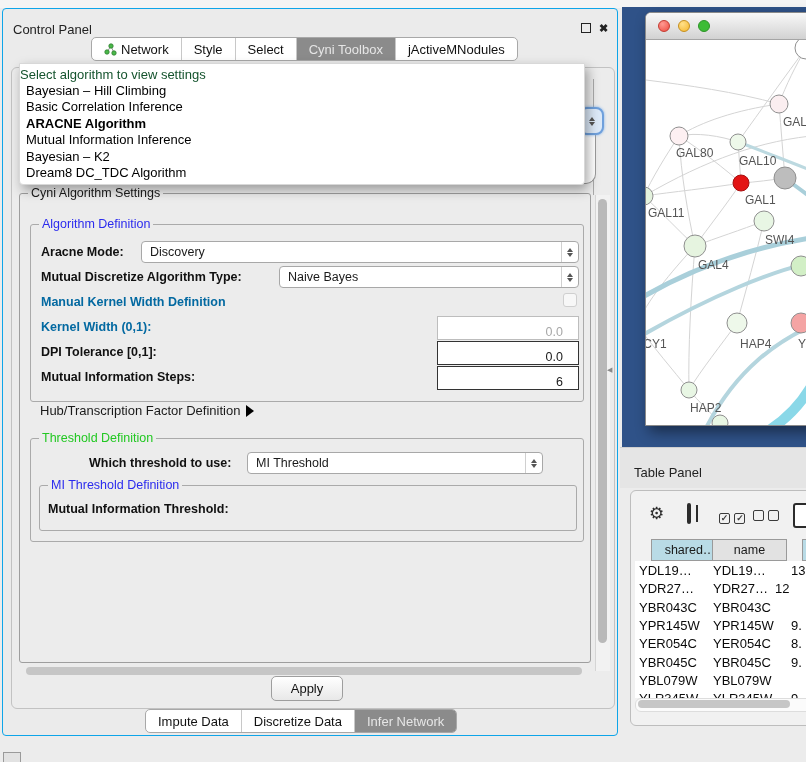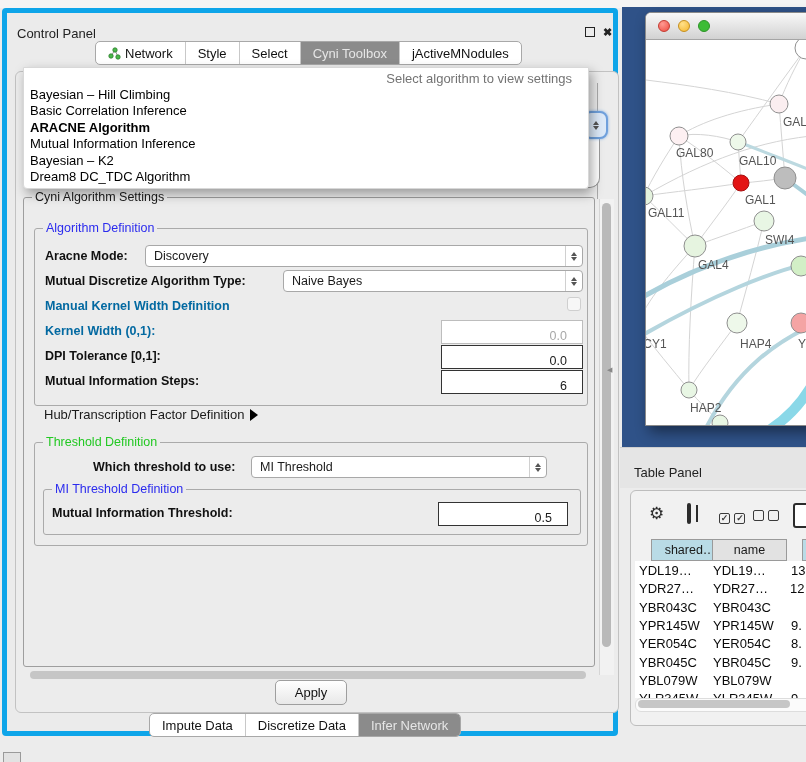--- a/index.html
+++ b/index.html
@@ -2,36 +2,36 @@
 <html><head>
 <meta charset="utf-8">
 <style>
   html,body{margin:0;padding:0;}
   body{width:806px;height:762px;position:relative;overflow:hidden;
        background:#ececec;font-family:"Liberation Sans",sans-serif;
        -webkit-font-smoothing:antialiased;color:#1a1a1a;}
   .abs{position:absolute;}
   
   .cpanel{left:2px;top:8px;width:616px;height:728px;background:#ebebeb;
-          border:5px solid #0ea5e9;border-radius:4px;box-sizing:border-box;}
+          border:1px solid #0ea5e9;border-radius:4px;box-sizing:border-box;}
   .cpanel-title{left:10px;top:13px;font-size:13px;color:#222;}
   .win-icn{top:14px;font-size:11px;color:#222;line-height:11px;}
   .float-box{width:8px;height:8px;border:1.5px solid #222;display:inline-block;}
   
   .tabstrip{display:flex;align-items:stretch;background:#fff;border:1px solid #a8a8a8;
             border-radius:5px;overflow:hidden;height:22px;font-size:13px;}
   .tab{display:flex;align-items:center;padding:0 12px;color:#111;cursor:default;white-space:nowrap;}
   .tab.sel{background:#8b8b8b;color:#e6e6e6;}
   .tab + .tab{border-left:1px solid #c8c8c8;}
   .content{left:8px;top:58px;width:604px;height:642px;background:#ececec;
            border:1px solid #c2c2c2;border-radius:6px;box-sizing:border-box;}
   
   .dd{left:16px;top:54px;width:564px;background:#fff;border:1px solid #d8d8d8;
       box-shadow:3px 5px 12px rgba(0,0,0,.35);border-radius:0 0 4px 4px;padding-bottom:3px;z-index:50;}
-  .dd-ph{color:#737373;font-size:13px;text-align:right;padding:3px 16px 1px 0;}
+  .dd-ph{color:#14532d;font-size:13px;text-align:left;padding:3px 0 1px 0;}
   .dd-item{font-size:13px;padding:0 6px;height:16.4px;line-height:16.4px;color:#000;}
   .dd-item.dd-sel{font-weight:bold;}
   
   .frag-vline{left:590px;top:70px;width:1px;height:116px;background:#aaa;z-index:10;}
   .blue-cap{left:576px;top:98px;width:21px;height:24px;border:2px solid #6fa0dc;border-radius:8px;
             background:#dce9f8;box-shadow:0 0 3px #7fb0e8;z-index:11;display:flex;flex-direction:column;
             align-items:center;justify-content:center;gap:1px;}
   .frag-combo{left:548px;top:126px;width:44px;height:48px;border-right:1px solid #9a9a9a;
               border-bottom:1px solid #9a9a9a;border-radius:0 0 10px 0;background:#fff;z-index:10;}
   
@@ -204,23 +204,20 @@
         <span class="cval">MI Threshold</span>
         <span class="spin">
             <span class="tri-u"></span>
             <span class="tri-d"></span>
           </span>
       </div>
 
       <div class="abs gbox" style="left:8px;top:46px;width:538px;height:46px;border-color:#aaa;">
         <span class="gbox-label blue-t">MI Threshold Definition</span>
         <div class="abs lbl" style="left:8px;top:16px;">Mutual Information Threshold:</div>
-        <div class="abs field" style="left:394px;top:12px;width:130px;">
-          <span>0.5</span>
-        </div>
       </div>
     </div>
 
 
     <div class="abs sbar-h" style="left:4px;top:472px;width:562px;height:11px;border:none;background:transparent;">
       <div class="thumb-h" style="left:2px;width:556px;"></div>
     </div>
   </div>
 
   <div class="abs sbar-v" style="left:592px;top:186px;width:14px;height:476px;">
@@ -345,21 +342,21 @@
   <div class="abs" style="left:4px;top:70px;width:196px;height:137px;background:#fff;overflow:hidden;">
     <div id="table-body">
         <div class="trow" style="top: 2px;">
           <span class="tcell" style="left: 4px;">YDL19…</span>
           <span class="tcell" style="left: 78px;">YDL19…</span>
           <span class="tcell" style="left: 156px;">13</span>
         </div>
         <div class="trow" style="top: 20.3px;">
           <span class="tcell" style="left: 4px;">YDR27…</span>
           <span class="tcell" style="left: 78px;">YDR27…</span>
-          <span class="tcell" style="left: 155px;">12</span>
+          <span class="tcell" style="left: 140px;">12</span>
         </div>
         <div class="trow" style="top: 38.6px;">
           <span class="tcell" style="left: 4px;">YBR043C</span>
           <span class="tcell" style="left: 78px;">YBR043C</span>
           <span class="tcell" style="left: 156px;"></span>
         </div>
         <div class="trow" style="top: 56.9px;">
           <span class="tcell" style="left: 4px;">YPR145W</span>
           <span class="tcell" style="left: 78px;">YPR145W</span>
           <span class="tcell" style="left: 156px;">9.</span>

